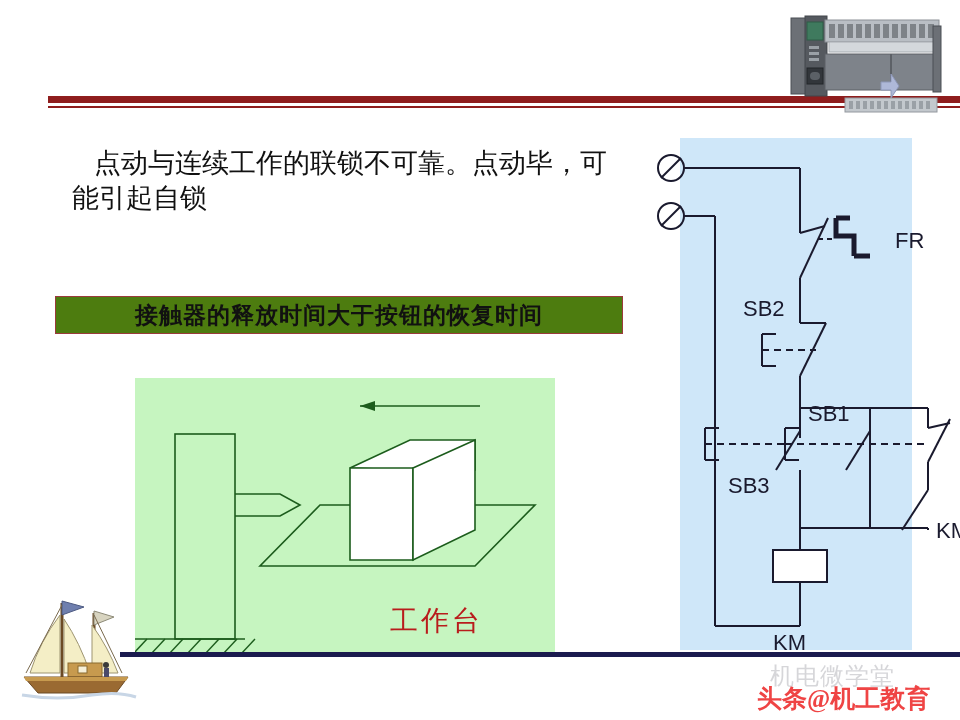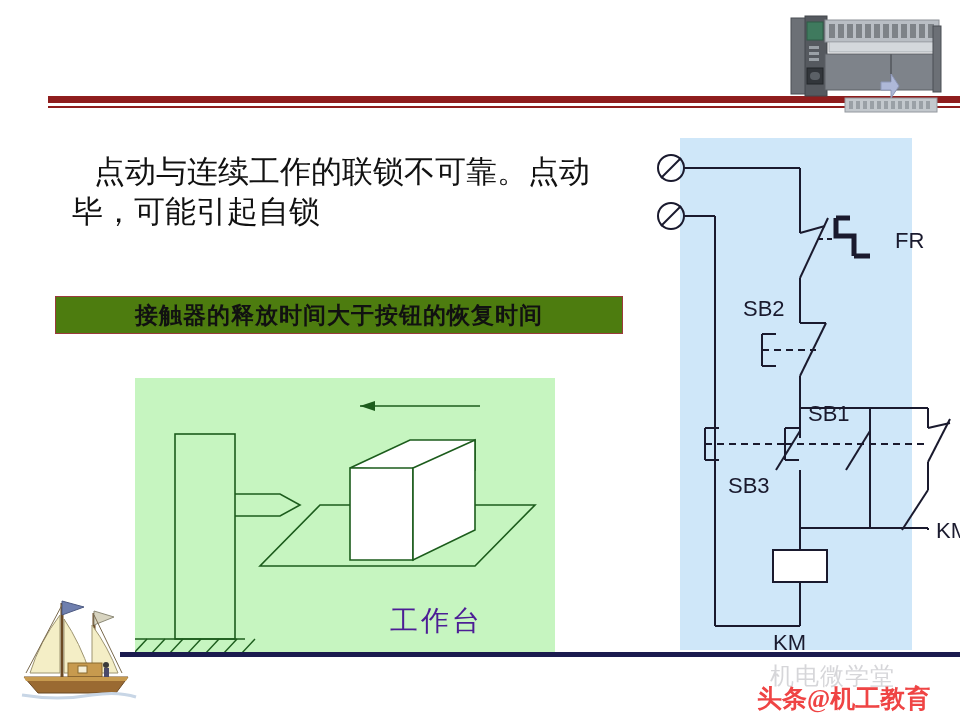--- a/index.html
+++ b/index.html
@@ -44,24 +44,24 @@
     top: 106px;
     width: 912px;
     height: 2px;
     background: #8f1d1d;
   }
 
   
   .body-text {
     position: absolute;
     left: 72px;
-    top: 152px;
+    top: 146px;
     width: 545px;
     font-family: "Liberation Serif", serif;
-    font-size: 31px;
+    font-size: 27px;
     line-height: 1.28;
     color: #111111;
     text-indent: 22px;
     letter-spacing: 0px;
   }
 
   
   .note-box {
     position: absolute;
     left: 55px;
@@ -93,21 +93,21 @@
     height: 278px;
     background: #c6f5c0;
   }
   .green-panel svg { display: block; }
   .bench-label {
     position: absolute;
     left: 390px;
     top: 602px;
     font-family: "Liberation Serif", serif;
     font-size: 28px;
-    color: #4c1d95;
+    color: #b91c1c;
     letter-spacing: 3px;
   }
 
   
   .blue-panel {
     position: absolute;
     left: 680px;
     top: 138px;
     width: 232px;
     height: 512px;

